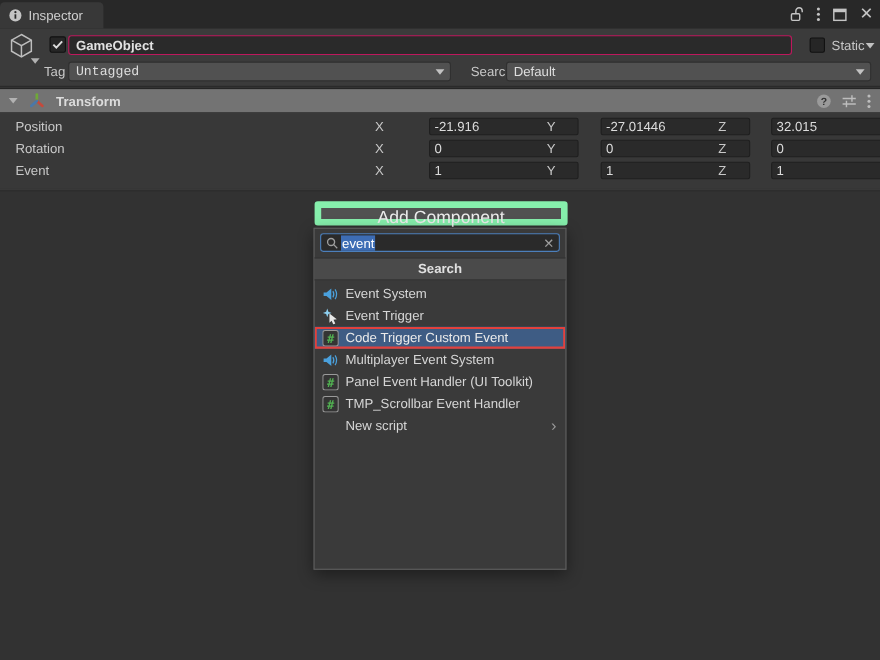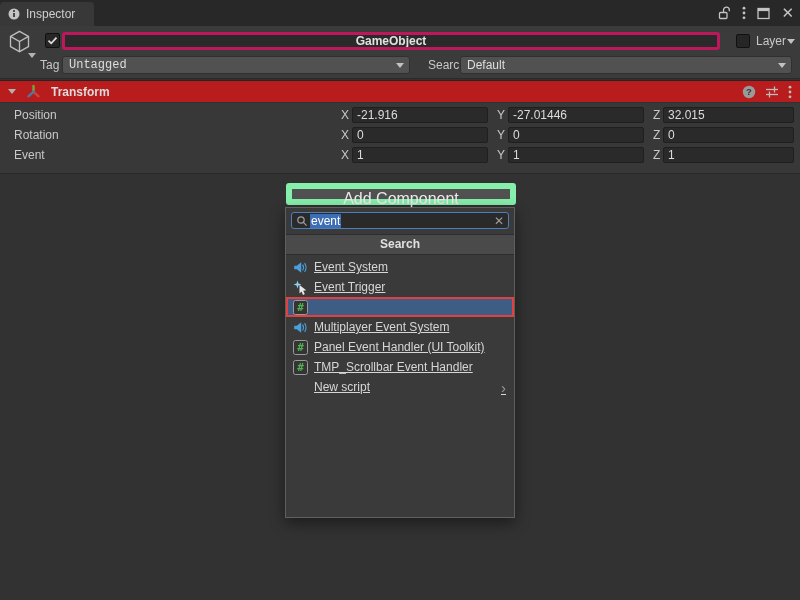--- a/index.html
+++ b/index.html
@@ -20,71 +20,71 @@
   .go-header{position:absolute;top:26px;left:0;right:0;height:53px;background:#3b3b3b;
              border-bottom:1px solid #2a2a2a;box-sizing:border-box;}
   .cube-wrap{position:absolute;left:6px;top:2px;width:30px;height:30px;}
   .cube-foldout{position:absolute;left:28px;top:27px;width:0;height:0;
       border-left:4px solid transparent;border-right:4px solid transparent;border-top:5px solid #b2b2b2;}
   .checkbox{position:absolute;width:15px;height:15px;background:#262626;border:1px solid #111;
             border-radius:2px;box-sizing:border-box;display:flex;align-items:center;justify-content:center;}
   .active-cb{left:45px;top:7px;}
   .static-cb{left:736px;top:8px;width:14px;height:14px;}
   .name-field{position:absolute;left:62px;top:6px;width:658px;height:18px;box-sizing:border-box;
-      background:#2a2a2a;border:3px solid #be185d;border-radius:3px;color:#e2e2e2;
-      font-weight:bold;font-size:12px;padding:0 6px;font-family:"Liberation Sans",sans-serif;outline:none;text-align:center;}
+      background:#2a2a2a;border:1px solid #be185d;border-radius:3px;color:#e2e2e2;
+      font-weight:bold;font-size:12px;padding:0 6px;font-family:"Liberation Sans",sans-serif;outline:none;}
   .static-label{position:absolute;left:756px;top:8px;color:#c8c8c8;}
   .tri-down{width:0;height:0;border-left:4px solid transparent;border-right:4px solid transparent;
             border-top:5px solid #c2c2c2;}
   .static-tri{position:absolute;left:787px;top:13px;}
   .row2-label{position:absolute;top:32px;color:#c8c8c8;}
   .tag-label{left:40px;}
   .layer-label{left:428px;}
   .dropdown{position:absolute;top:30px;height:18px;background:#515151;border:1px solid #303030;
       border-radius:3px;box-sizing:border-box;color:#dedede;line-height:16px;padding-left:6px;}
   .tag-dd{left:62px;width:348px;font-family:Liberation Mono, monospace;}
   .layer-dd{left:460px;width:332px;}
   .dd-arrow{position:absolute;right:5px;top:6px;}
 
   
-  .tf-header{position:absolute;top:80px;left:0;right:0;height:23px;background:#b91c1c;
+  .tf-header{position:absolute;top:80px;left:0;right:0;height:23px;background:#737373;
       border-top:1px solid #252525;border-bottom:1px solid #313131;box-sizing:border-box;
       display:flex;align-items:center;}
   .tf-foldout{margin-left:8px;width:0;height:0;border-left:4px solid transparent;
       border-right:4px solid transparent;border-top:5px solid #b2b2b2;}
   .tf-icon{margin-left:10px;}
   .tf-title{margin-left:10px;font-weight:bold;color:#dcdcdc;}
   .tf-tools{position:absolute;right:8px;top:0;height:22px;display:flex;align-items:center;gap:9px;}
   .tf-body{position:absolute;top:103px;left:0;right:0;height:68px;background:#383838;}
   .tf-bottom-pad{position:absolute;top:171px;left:0;right:0;height:2px;background:#383838;border-bottom:1px solid #2a2a2a;box-sizing:content-box;}
   .tf-row{position:absolute;left:0;right:0;height:20px;}
   .tf-row-label{position:absolute;left:14px;top:3px;color:#c8c8c8;}
   .axis{position:absolute;top:3px;color:#c8c8c8;}
   .ax-x{left:341px;} .ax-y{left:497px;} .ax-z{left:653px;}
   .vec-field{position:absolute;top:2px;height:16px;box-sizing:border-box;background:#2a2a2a;
       border:1px solid #1f1f1f;border-radius:2px;color:#dcdcdc;font-size:12px;padding:0 4px;
-      font-family:"Liberation Sans",sans-serif;outline:none;}
+      font-family:"Liberation Sans",sans-serif;outline:none;margin-left:38px;}
   .fx{left:352px;width:136px;} .fy{left:508px;width:136px;} .fz{left:663px;width:131px;}
 
   
   .add-btn{position:absolute;left:286px;top:183px;width:230px;height:22px;background:#515151;
       border:6px solid #86efac;border-radius:3px;color:#ececec;font-size:16px;
       font-family:"Liberation Sans",sans-serif;cursor:pointer;}
   .popup{position:absolute;left:285px;top:207px;width:230px;height:311px;background:#3a3a3a;
       border:1px solid #5f5f5f;box-sizing:border-box;box-shadow:0 5px 14px rgba(0,0,0,.45);}
   .search-wrap{position:absolute;left:5px;top:4px;right:5px;height:17px;background:#2a2a2a;
       border:1px solid #4c7fbb;border-radius:3px;box-sizing:border-box;display:flex;align-items:center;
       padding:0 4px;gap:2px;}
   .search-text{color:#fff;background:#3d6db5;padding:0 1px;}
   .search-clear{margin-left:auto;color:#9e9e9e;font-size:12px;line-height:12px;}
   .group-header{position:absolute;left:0;right:0;top:26px;height:21px;background:#4a4a4a;
       border-top:1px solid #2d2d2d;border-bottom:1px solid #2d2d2d;box-sizing:border-box;
       text-align:center;line-height:19px;font-weight:bold;color:#e0e0e0;}
   .list{position:absolute;left:0;right:0;top:49px;}
-  .item{height:20px;display:flex;align-items:center;gap:6px;padding-left:7px;color:#d6d6d6;text-decoration:underline;}
+  .item{height:20px;display:flex;align-items:center;gap:6px;padding-left:7px;color:#d6d6d6;}
   .item .spacer{width:15px;height:15px;flex:0 0 auto;}
   .item.selected{background:#3e5c84;box-shadow:inset 0 0 0 2px #e2413d;color:#eaeaea;}
   .submenu-arrow{margin-left:auto;padding-right:8px;color:#9a9a9a;font-size:15px;line-height:15px;}
 </style>
 </head>
 <body>
 
 <div class="window">
 
   <div class="titlebar">
@@ -124,21 +124,21 @@
     </div>
     <div class="cube-foldout"></div>
 
     <div class="checkbox active-cb">
       <svg width="11" height="11" viewBox="0 0 11 11">
           <path d="M1.5 5.6 L4.2 8.3 L9.5 2.6" stroke="#dcdcdc" stroke-width="1.8" fill="none"></path>
         </svg>
     </div>
     <input class="name-field" value="GameObject" style="">
     <div class="checkbox static-cb"></div>
-    <span class="static-label">Layer</span>
+    <span class="static-label">Static</span>
     <div class="tri-down static-tri"></div>
 
     <span class="row2-label tag-label">Tag</span>
     <div class="dropdown tag-dd">
       <span>Untagged</span>
       <div class="tri-down dd-arrow"></div>
     </div>
     <span class="row2-label layer-label">Search</span>
     <div class="dropdown layer-dd">
       <span>Default</span>
@@ -235,20 +235,21 @@
             <path d="M4.5 0.5 L5.5 3.5 L8.5 4.5 L5.5 5.5 L4.5 8.5 L3.5 5.5 L0.5 4.5 L3.5 3.5 Z" fill="#8ed0f0"></path>
             <path d="M6.5 5 L13.2 10.2 L10.2 10.7 L11.8 14 L10 14.9 L8.5 11.6 L6.5 13.4 Z" fill="#e8e8e8"></path>
           </svg>
         <span>Event Trigger</span>
       </div>
       <div class="item selected">
         <svg width="15" height="15" viewBox="0 0 15 15">
             <rect x="0.5" y="0.5" width="14" height="14" rx="2" fill="#343434" stroke="#9a9a9a"></rect>
             <text x="7.5" y="11.4" font-size="11" font-weight="bold" fill="#52b152" text-anchor="middle" font-family="'DejaVu Sans Mono',monospace">#</text>
           </svg>
+        <span>Code Trigger Custom Event</span>
       </div>
       <div class="item">
         <svg width="15" height="15" viewBox="0 0 15 15">
             <path d="M1.2 5.8 h2.6 l4.4 -3.6 v10.6 l-4.4 -3.6 h-2.6 z" fill="#4aa0dc"></path>
             <path d="M9.6 4.6 q1.8 2.9 0 5.8" stroke="#4aa0dc" fill="none" stroke-width="1.1"></path>
             <path d="M11.6 3.1 q2.8 4.4 0 8.8" stroke="#4aa0dc" fill="none" stroke-width="1.1"></path>
           </svg>
         <span>Multiplayer Event System</span>
       </div>
       <div class="item">

